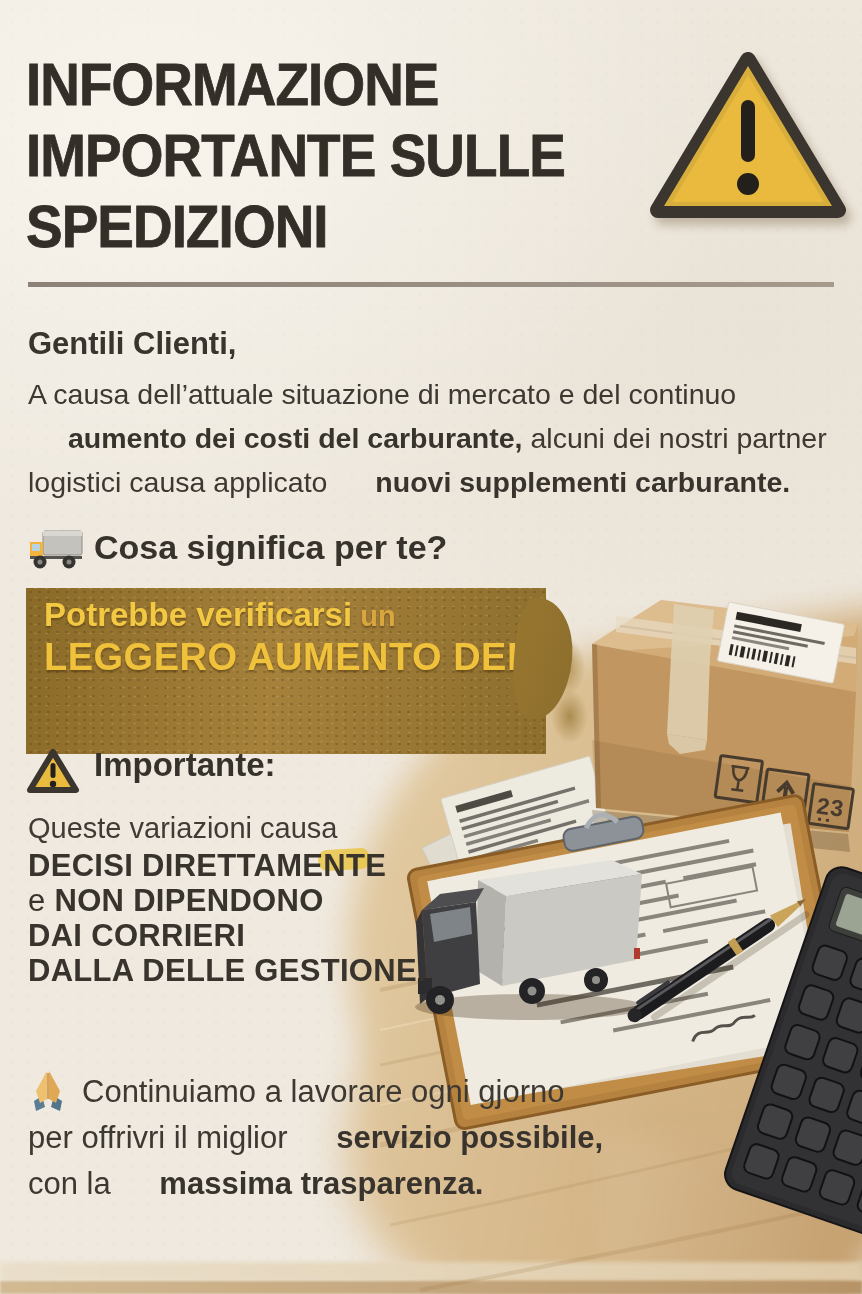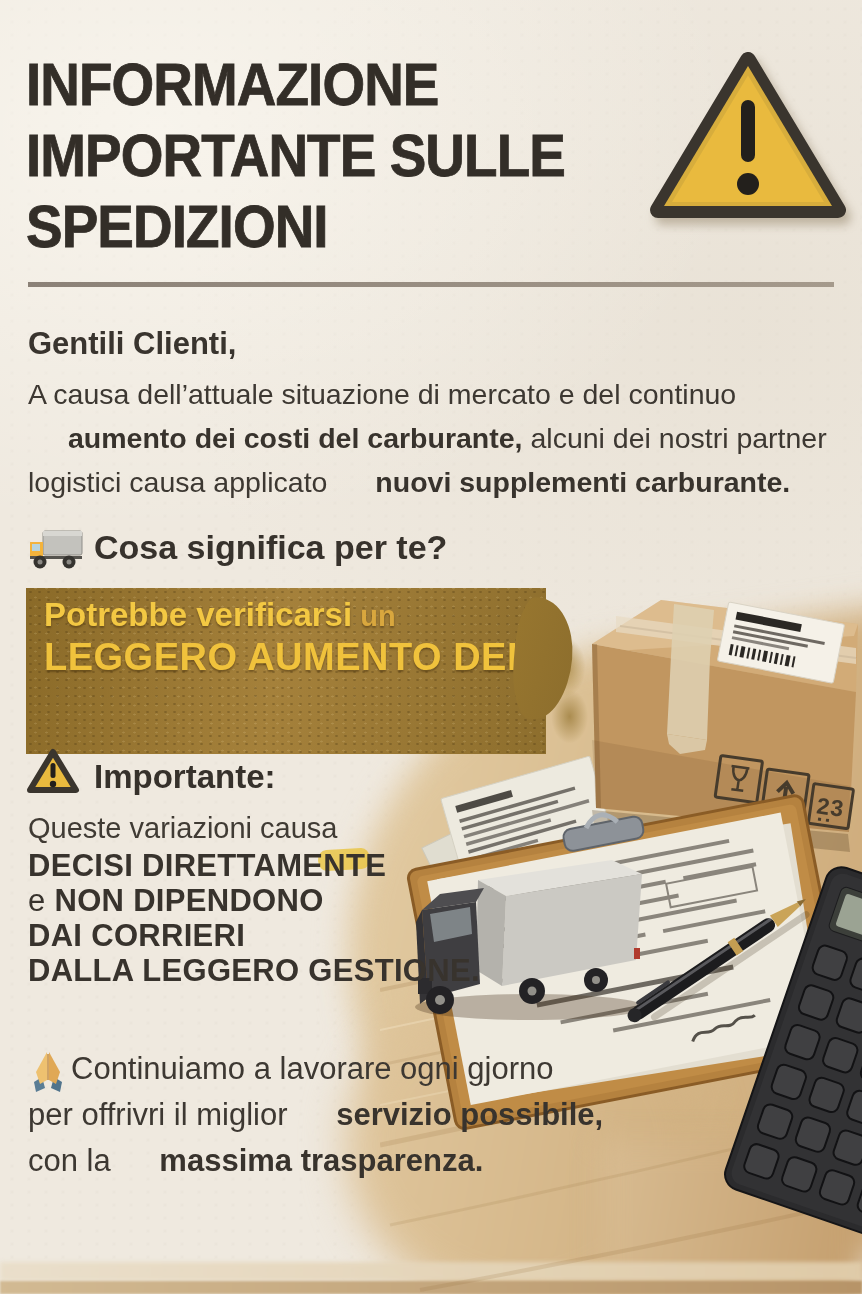--- a/index.html
+++ b/index.html
@@ -51,30 +51,30 @@
     border-radius:30% 70% 62% 38% / 45% 50% 55% 50%;transform:rotate(5deg);}
   .hl-splash{left:548px;top:634px;width:48px;height:110px;
     background:
       radial-gradient(ellipse 60% 38% at 35% 30%, rgba(166,132,60,.85), rgba(166,132,60,0) 72%),
       radial-gradient(ellipse 55% 35% at 45% 75%, rgba(150,118,50,.7), rgba(150,118,50,0) 70%);}
   .hl-l1{font-size:33px;font-weight:700;color:#f3c843;line-height:38px;
     text-shadow:0 2px 2px rgba(50,30,0,.4);}
   .hl-l1 .lite{font-size:29px;font-weight:700;color:#d9a73e;}
   .hl-caps{font-size:38px;font-weight:700;letter-spacing:.5px;color:#f0c23c;line-height:44px;
     text-shadow:0 2px 2px rgba(50,30,0,.4);}
-  .imp-row{left:26px;top:746px;display:flex;align-items:flex-end;gap:14px;}
+  .imp-row{left:26px;top:746px;display:flex;align-items:flex-start;gap:14px;}
   .imp-label{font-size:33px;font-weight:700;color:#36312b;}
   .smudge{left:318px;top:849px;width:52px;height:21px;background:#e8c134;opacity:.75;
     border-radius:9px/11px;transform:rotate(-3deg);}
   .statement{left:28px;top:808px;}
   .st-reg{font-size:29px;line-height:40px;color:#403b34;}
   .st-caps{font-size:31px;line-height:35px;font-weight:700;letter-spacing:.3px;color:#38332d;}
   .st-caps .e{font-weight:400;text-transform:none;}
   .closing{left:28px;top:1046px;font-size:31px;line-height:46px;color:#3d3832;}
-  .closing .row1{display:flex;align-items:flex-end;gap:3px;}
+  .closing .row1{display:flex;align-items:flex-start;gap:14px;margin-top:23px;}
   .thanks{left:28px;top:1188px;font-size:33px;font-weight:700;color:#36312b;}
   .warn-big{left:648px;top:44px;filter:drop-shadow(5px 7px 5px rgba(110,90,55,.35));}
   .scene{left:380px;top:560px;}
   svg text{font-family:"Liberation Sans","DejaVu Sans",sans-serif;}
 </style>
 </head>
 <body>
 
 <div class="poster">
 
@@ -303,21 +303,21 @@
     <span class="imp-label">Importante:</span>
   </div>
 
   <div class="abs smudge"></div>
 
   <div class="abs statement">
     <div class="st-reg">Queste variazioni causa</div>
     <div class="st-caps">DECISI DIRETTAMENTE</div>
     <div class="st-caps"><span class="e">e </span><span>NON DIPENDONO</span></div>
     <div class="st-caps">DAI CORRIERI</div>
-    <div class="st-caps">DALLA LEGGERO GESTIONE.</div>
+    <div class="st-caps">DALLA DELLE GESTIONE.</div>
   </div>
 
   <div class="abs closing">
     <div class="row1">
       <svg width="40" height="42" viewBox="0 0 40 42">
         <polygon points="6,32 14,27 17,38 8,42" fill="#5a7d95"></polygon>
         <polygon points="34,32 26,27 23,38 32,42" fill="#51748c"></polygon>
         <polygon points="19,2 8,22 12,34 19,30" fill="#eec170"></polygon>
         <polygon points="21,2 32,22 28,34 21,30" fill="#e0a855"></polygon>
         <line x1="20" y1="4" x2="20" y2="30" stroke="#c58b3e" stroke-width="1.5"></line>

